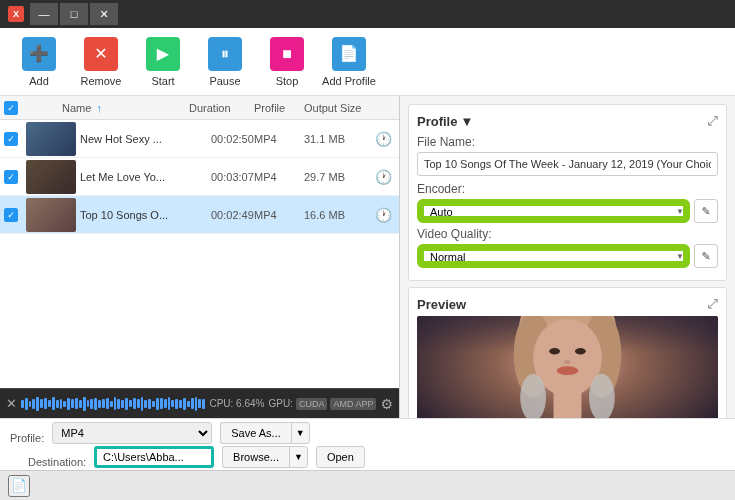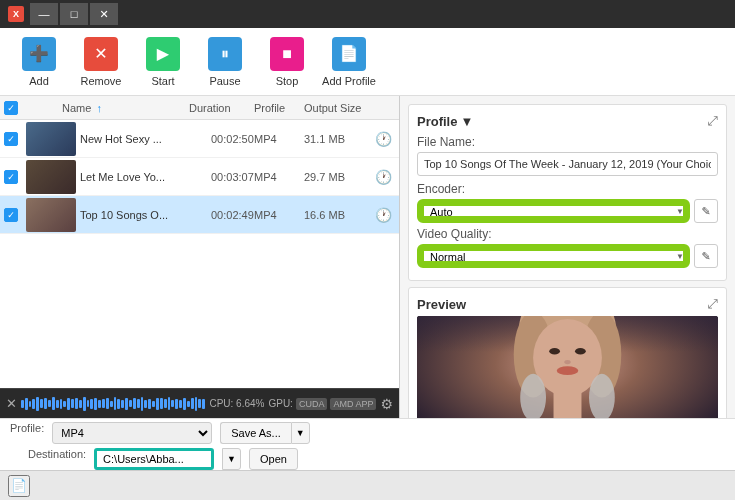--- a/index.html
+++ b/index.html
@@ -291,21 +291,21 @@
     #bottom-bar {
       height: 52px;
       background: #fff;
       border-top: 1px solid #ddd;
       display: flex;
       flex-direction: column;
       justify-content: center;
     }
     .bottom-row {
       display: flex;
-      align-items: flex-start;
+      align-items: flex-end;
       padding: 2px 10px;
       gap: 8px;
     }
     .profile-row { height: 26px; }
     .dest-row { height: 24px; padding-left: 28px; }
 
     .bottom-label { font-size: 11px; color: #555; white-space: nowrap; }
     .bottom-select {
       flex: 1;
       height: 22px;
@@ -651,20 +651,21 @@
     </select>
     <div class="save-as-wrap">
       <button class="bottom-btn save-as-btn">Save As...</button>
       <div class="save-arrow">▼</div>
     </div>
   </div>
   <div class="bottom-row dest-row">
     <span class="bottom-label">Destination:</span>
     <input type="text" class="dest-path" value="C:\Users\Abba..." style="">
     <div class="browse-wrap">
+      <button class="bottom-btn browse-btn">Browse...</button>
       <div class="browse-arrow">▼</div>
     </div>
     <button class="bottom-btn">Open</button>
   </div>
 </div>
 
 <div id="status-bar">
   <button class="status-icon-btn">📄</button>
 </div>
 

